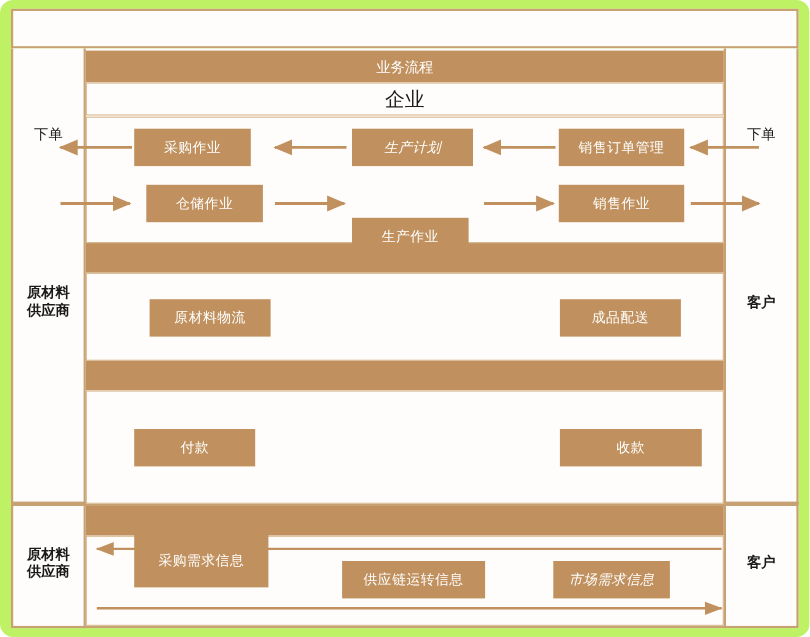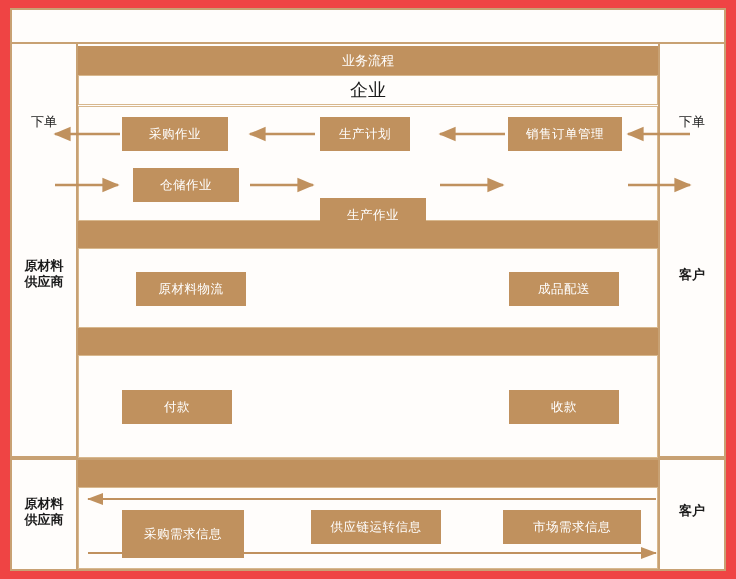--- a/index.html
+++ b/index.html
@@ -5,22 +5,23 @@
   * { box-sizing: border-box; }
   html, body {
     margin: 0; padding: 0;
     background: #ffffff;
     font-family: "Liberation Sans", "DejaVu Sans", sans-serif;
   }
   #page {
     position: relative;
     width: 736px;
     height: 579px;
-    background: #ef4444;
+    background: #bef264;
     overflow: hidden;
+    border-radius: 12px;
   }
 
   
   .frame {
     position: absolute;
     border: 2px solid #C8A173;
     background: #FFFDFB;
   }
 
   
@@ -220,51 +221,54 @@
       <line x1="656" y1="499" x2="88" y2="499" marker-end="url(#ahRthin)"></line>
     </g>
     <g stroke="#C0915E" stroke-width="2.2" fill="none">
       <line x1="88" y1="553" x2="656" y2="553" marker-end="url(#ahRthin)"></line>
     </g>
   </svg>
 
   <div class="pbox" style="left:122px; top:117px; width:106px; height:34px;">
     <span>采购作业</span>
   </div>
-  <div class="pbox" style="left:320px; top:117px; width:90px; height:34px;">
+  <div class="pbox" style="left:320px; top:117px; width:110px; height:34px;font-style:italic;">
     <span>生产计划</span>
   </div>
   <div class="pbox" style="left:508px; top:117px; width:114px; height:34px;">
     <span>销售订单管理</span>
   </div>
 
   <div class="pbox" style="left:133px; top:168px; width:106px; height:34px;">
     <span>仓储作业</span>
   </div>
   <div class="pbox" style="left:320px; top:168px; width:106px; height:34px;margin-top:30px;">
     <span>生产作业</span>
   </div>
+  <div class="pbox" style="left:508px; top:168px; width:114px; height:34px;">
+    <span>销售作业</span>
+  </div>
 
   <div class="pbox" style="left:122px; top:272px; width:110px; height:34px;margin-left:14px;">
     <span>原材料物流</span>
   </div>
   <div class="pbox" style="left:509px; top:272px; width:110px; height:34px;">
     <span>成品配送</span>
   </div>
 
   <div class="pbox" style="left:122px; top:390px; width:110px; height:34px;">
     <span>付款</span>
   </div>
-  <div class="pbox" style="left:509px; top:390px; width:110px; height:34px;">
+  <div class="pbox" style="left:509px; top:390px; width:129px; height:34px;">
     <span>收款</span>
   </div>
 
-  <div class="pbox" style="left:122px; top:510px; width:122px; height:48px;">
+  <div class="pbox" style="left:122px; top:486px; width:122px; height:48px;">
     <span>采购需求信息</span>
   </div>
   <div class="pbox" style="left:311px; top:510px; width:130px; height:34px;">
     <span>供应链运转信息</span>
   </div>
-  <div class="pbox" style="left:503px; top:510px; width:138px; height:34px;">
+  <div class="pbox" style="left:503px; top:510px; width:106px; height:34px;font-style:italic;">
     <span>市场需求信息</span>
   </div>
 
 </div>
 
 </body></html>

